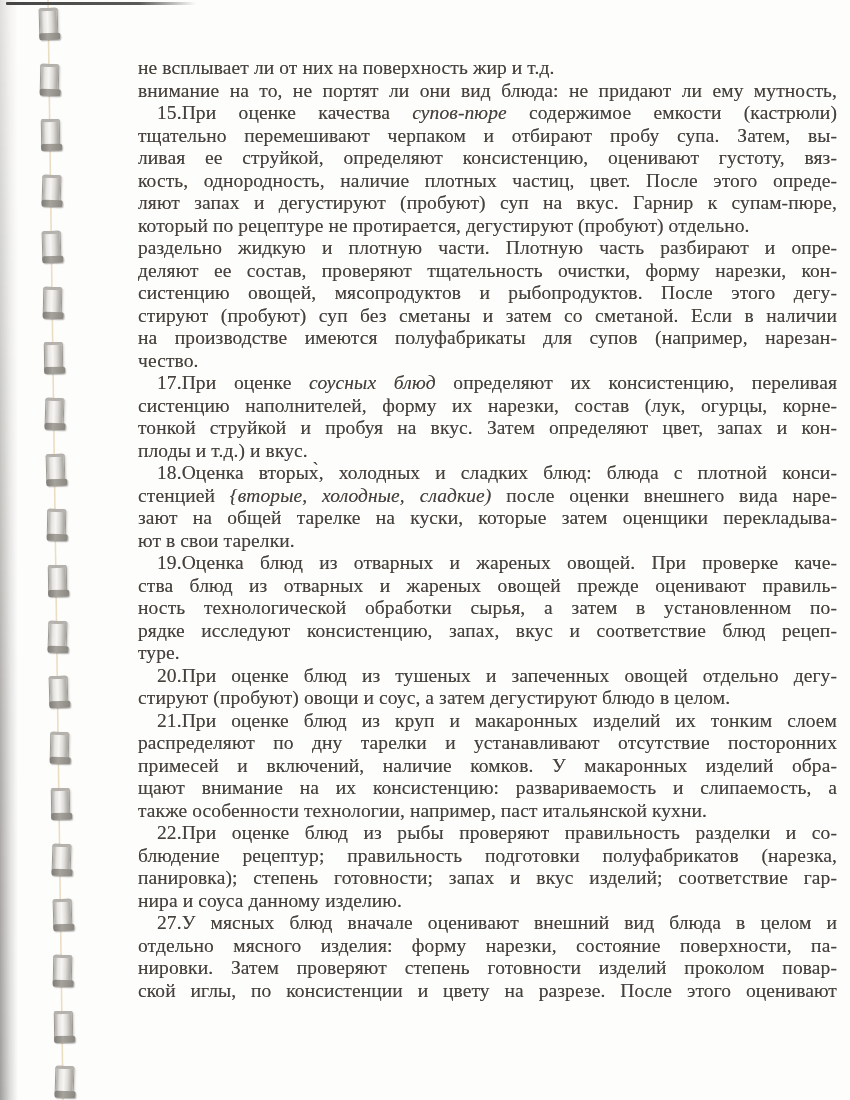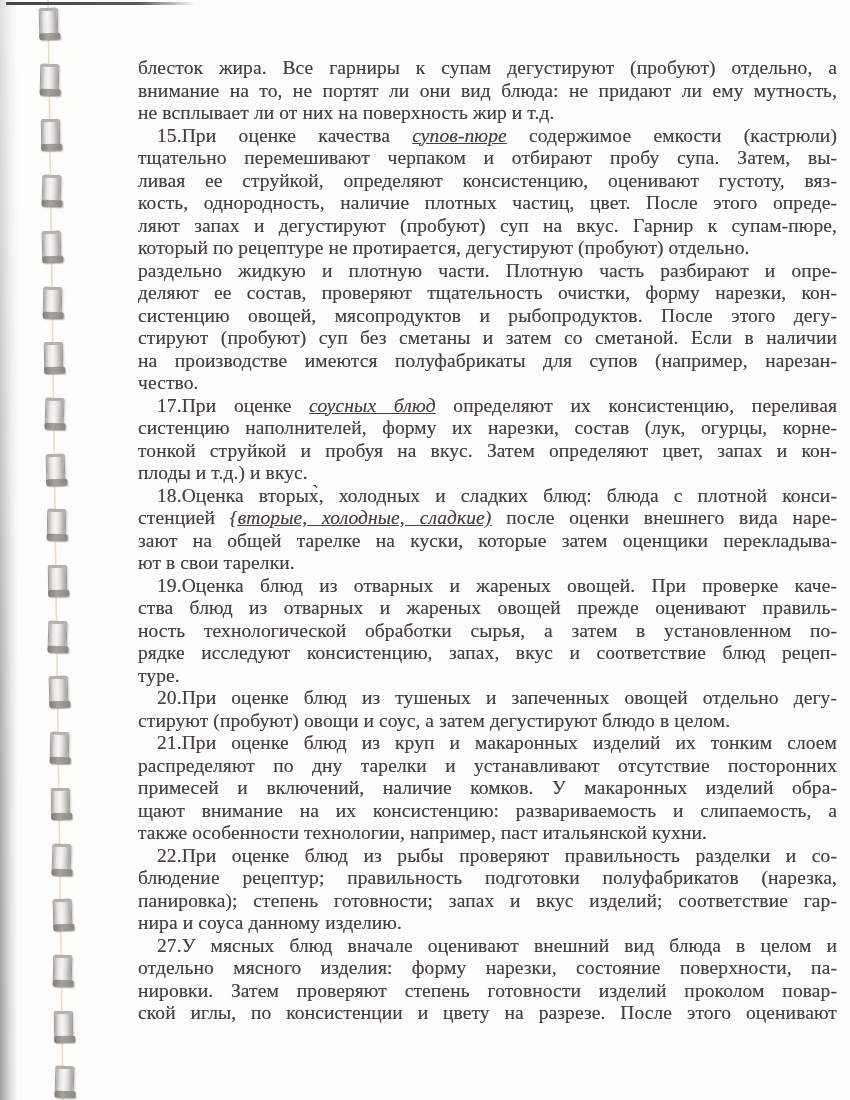--- a/index.html
+++ b/index.html
@@ -64,21 +64,21 @@
   }
   .line {
     height: 22.5px;
     line-height: 22.5px;
     text-align: justify;
     text-align-last: justify;
     white-space: normal;
   }
   .line.plast { text-align-last: left; }
   .line.indent { text-indent: 19px; }
-  .it { font-style: italic; text-decoration: underline; }
+  .it { font-style: italic; }
 </style>
 </head>
 <body>
 
 <div class="scan">
   <svg class="thread" width="850" height="1100" viewBox="0 0 850 1100">
     <line x1="48" y1="0" x2="63" y2="1100" stroke="#ead9be" stroke-width="1.6" opacity="0.9"></line>
   </svg>
   <div class="edge-shadow"></div>
   <div class="top-line"></div>
@@ -98,23 +98,22 @@
       <div class="ring" style="top: 676.4px; left: 49.2px; transform: rotate(-1.5deg);"></div>
       <div class="ring" style="top: 732.1px; left: 50.05px; transform: rotate(1.2deg);"></div>
       <div class="ring" style="top: 787.8px; left: 50.9px; transform: rotate(-0.8deg);"></div>
       <div class="ring" style="top: 843.5px; left: 51.75px; transform: rotate(1.8deg);"></div>
       <div class="ring" style="top: 899.2px; left: 52.6px; transform: rotate(-1.5deg);"></div>
       <div class="ring" style="top: 954.9px; left: 53.45px; transform: rotate(1.2deg);"></div>
       <div class="ring" style="top: 1010.6px; left: 54.3px; transform: rotate(-0.8deg);"></div>
       <div class="ring" style="top: 1066.3px; left: 55.15px; transform: rotate(1.8deg);"></div>
     </div>
   <div class="textblock" id="textblock">
-      <div class="line"><span>блесток жира. Все гарниры к супам дегустируют (пробуют) отдельно, а</span></div>
+      <div class="line plast"><span>не всплывает ли от них на поверхность жир и т.д.</span></div>
       <div class="line"><span>внимание на то, не портят ли они вид блюда: не придают ли ему мутность,</span></div>
-      <div class="line plast"><span>не всплывает ли от них на поверхность жир и т.д.</span></div>
       <div class="line indent"><span>15.При оценке качества </span><span class="it">супов-пюре</span><span> содержимое емкости (кастрюли)</span></div>
       <div class="line"><span>тщательно перемешивают черпаком и отбирают пробу супа. Затем, вы-</span></div>
       <div class="line"><span>ливая ее струйкой, определяют консистенцию, оценивают густоту, вяз-</span></div>
       <div class="line"><span>кость, однородность, наличие плотных частиц, цвет. После этого опреде-</span></div>
       <div class="line"><span>ляют запах и дегустируют (пробуют) суп на вкус. Гарнир к супам-пюре,</span></div>
       <div class="line plast"><span>который по рецептуре не протирается, дегустируют (пробуют) отдельно.</span></div>
       <div class="line"><span>раздельно жидкую и плотную части. Плотную часть разбирают и опре-</span></div>
       <div class="line"><span>деляют ее состав, проверяют тщательность очистки, форму нарезки, кон-</span></div>
       <div class="line"><span>систенцию овощей, мясопродуктов и рыбопродуктов. После этого дегу-</span></div>
       <div class="line"><span>стируют (пробуют) суп без сметаны и затем со сметаной. Если в наличии</span></div>

